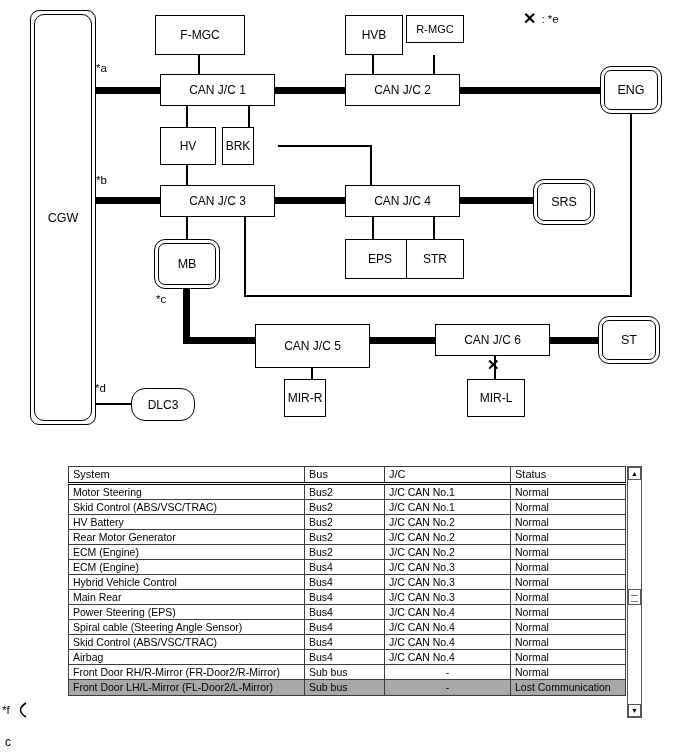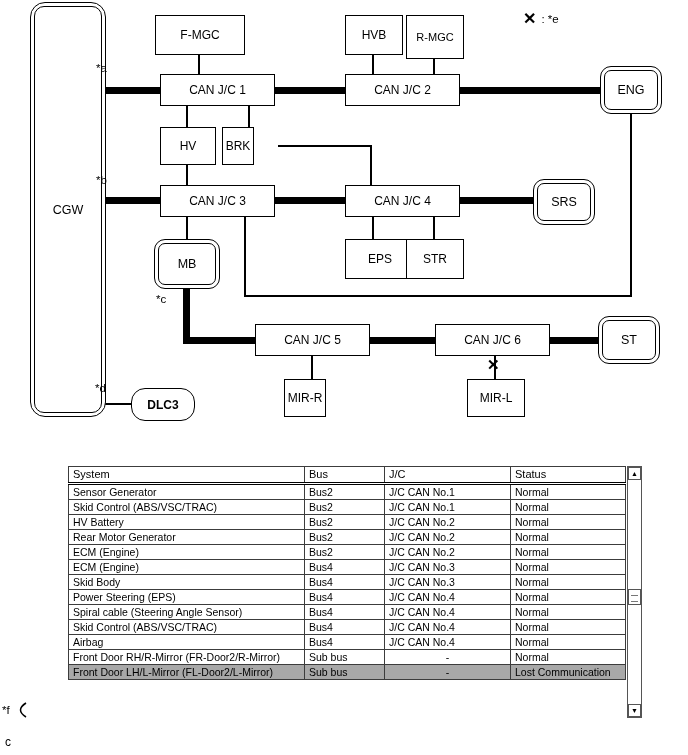--- a/index.html
+++ b/index.html
@@ -3,21 +3,21 @@
 <meta charset="utf-8">
 <style>
   * { margin:0; padding:0; box-sizing:border-box; }
   html,body { background:#fff; }
   body { font-family:"Liberation Sans", sans-serif; color:#000; }
   .screen { position:relative; width:688px; height:755px; background:#fff; overflow:hidden; }
 
   
   .node { position:absolute; background:#fff; border:1.6px solid #000; display:flex;
           align-items:center; justify-content:center; font-size:12px; z-index:2; }
-  .node.stadium { border-radius:14px;font-weight:bold; }
+  .node.stadium { border-radius:14px; }
   .dnode { position:absolute; background:#fff; border:1.8px solid #000; border-radius:11px;
            padding:3px; display:flex; z-index:2; }
   .dnode .inner { flex:1; border:1.6px solid #000; border-radius:7px; display:flex;
                   align-items:center; justify-content:center; font-size:12.5px; }
   .bus  { position:absolute; background:#000; z-index:1; }
   .wire { position:absolute; background:#000; z-index:1; }
   .marker { position:absolute; font-size:11.5px; z-index:3; }
   .xglyph { font-weight:bold; font-size:16px; line-height:1; }
   .wire-x { position:absolute; z-index:3; font-size:15px; }
   .legend { position:absolute; display:flex; align-items:center; gap:5px; z-index:3; }
@@ -83,21 +83,21 @@
     <div class="legend" style="left:523px;top:11px">
       <span class="xglyph">✕</span>
       <span class="legend-text">: *e</span>
     </div>
 
     <span class="marker" style="left:96px;top:62px">*a</span>
     <span class="marker" style="left:96px;top:174px">*b</span>
     <span class="marker" style="left:156px;top:293px">*c</span>
     <span class="marker" style="left:95px;top:382px">*d</span>
 
-    <div class="dnode" style="left:30px;top:2px;width:76px;height:415px;border-radius:15px">
+    <div class="dnode" style="left:30px;top:10px;width:66px;height:415px;border-radius:9px">
       <div class="inner" style="border-radius:10px">
           <span>CGW</span>
         </div>
     </div>
     <div class="dnode" style="left:600px;top:66px;width:62px;height:48px">
       <div class="inner">
           <span>ENG</span>
         </div>
     </div>
     <div class="dnode" style="left:533px;top:179px;width:62px;height:46px">
@@ -115,21 +115,21 @@
           <span>ST</span>
         </div>
     </div>
 
     <div class="node" style="left:155px;top:15px;width:90px;height:40px">
         <span>F-MGC</span>
       </div>
     <div class="node" style="left:345px;top:15px;width:58px;height:40px">
         <span>HVB</span>
       </div>
-    <div class="node" style="left:406px;top:15px;width:58px;height:44px;font-size:11px">
+    <div class="node" style="left:406px;top:15px;width:58px;height:28px;font-size:11px">
         <span>R-MGC</span>
       </div>
     <div class="node" style="left:160px;top:74px;width:115px;height:32px">
         <span>CAN J/C 1</span>
       </div>
     <div class="node" style="left:345px;top:74px;width:115px;height:32px">
         <span>CAN J/C 2</span>
       </div>
     <div class="node" style="left:160px;top:127px;width:56px;height:38px">
         <span>HV</span>
@@ -142,21 +142,21 @@
       </div>
     <div class="node" style="left:345px;top:185px;width:115px;height:32px">
         <span>CAN J/C 4</span>
       </div>
     <div class="node" style="left:345px;top:239px;width:70px;height:40px">
         <span>EPS</span>
       </div>
     <div class="node" style="left:406px;top:239px;width:58px;height:40px">
         <span>STR</span>
       </div>
-    <div class="node" style="left:255px;top:324px;width:115px;height:32px">
+    <div class="node" style="left:255px;top:324px;width:115px;height:44px">
         <span>CAN J/C 5</span>
       </div>
     <div class="node" style="left:435px;top:324px;width:115px;height:32px">
         <span>CAN J/C 6</span>
       </div>
     <div class="node" style="left:284px;top:379px;width:42px;height:38px">
         <span>MIR-R</span>
       </div>
     <div class="node" style="left:467px;top:379px;width:58px;height:38px">
         <span>MIR-L</span>
@@ -177,21 +177,21 @@
       <thead>
         <tr>
           <th>System</th>
           <th>Bus</th>
           <th>J/C</th>
           <th>Status</th>
         </tr>
       </thead>
       <tbody>
           <tr>
-            <td>Sensor Generator</td>
+            <td>Motor Steering</td>
             <td>Bus2</td>
             <td>J/C CAN No.1</td>
             <td>Normal</td>
           </tr>
           <tr>
             <td>Skid Control (ABS/VSC/TRAC)</td>
             <td>Bus2</td>
             <td>J/C CAN No.1</td>
             <td>Normal</td>
           </tr>
@@ -213,21 +213,27 @@
             <td>J/C CAN No.2</td>
             <td>Normal</td>
           </tr>
           <tr>
             <td>ECM (Engine)</td>
             <td>Bus4</td>
             <td>J/C CAN No.3</td>
             <td>Normal</td>
           </tr>
           <tr>
-            <td>Skid Body</td>
+            <td>Hybrid Vehicle Control</td>
+            <td>Bus4</td>
+            <td>J/C CAN No.3</td>
+            <td>Normal</td>
+          </tr>
+          <tr>
+            <td>Main Rear</td>
             <td>Bus4</td>
             <td>J/C CAN No.3</td>
             <td>Normal</td>
           </tr>
           <tr>
             <td>Power Steering (EPS)</td>
             <td>Bus4</td>
             <td>J/C CAN No.4</td>
             <td>Normal</td>
           </tr>

